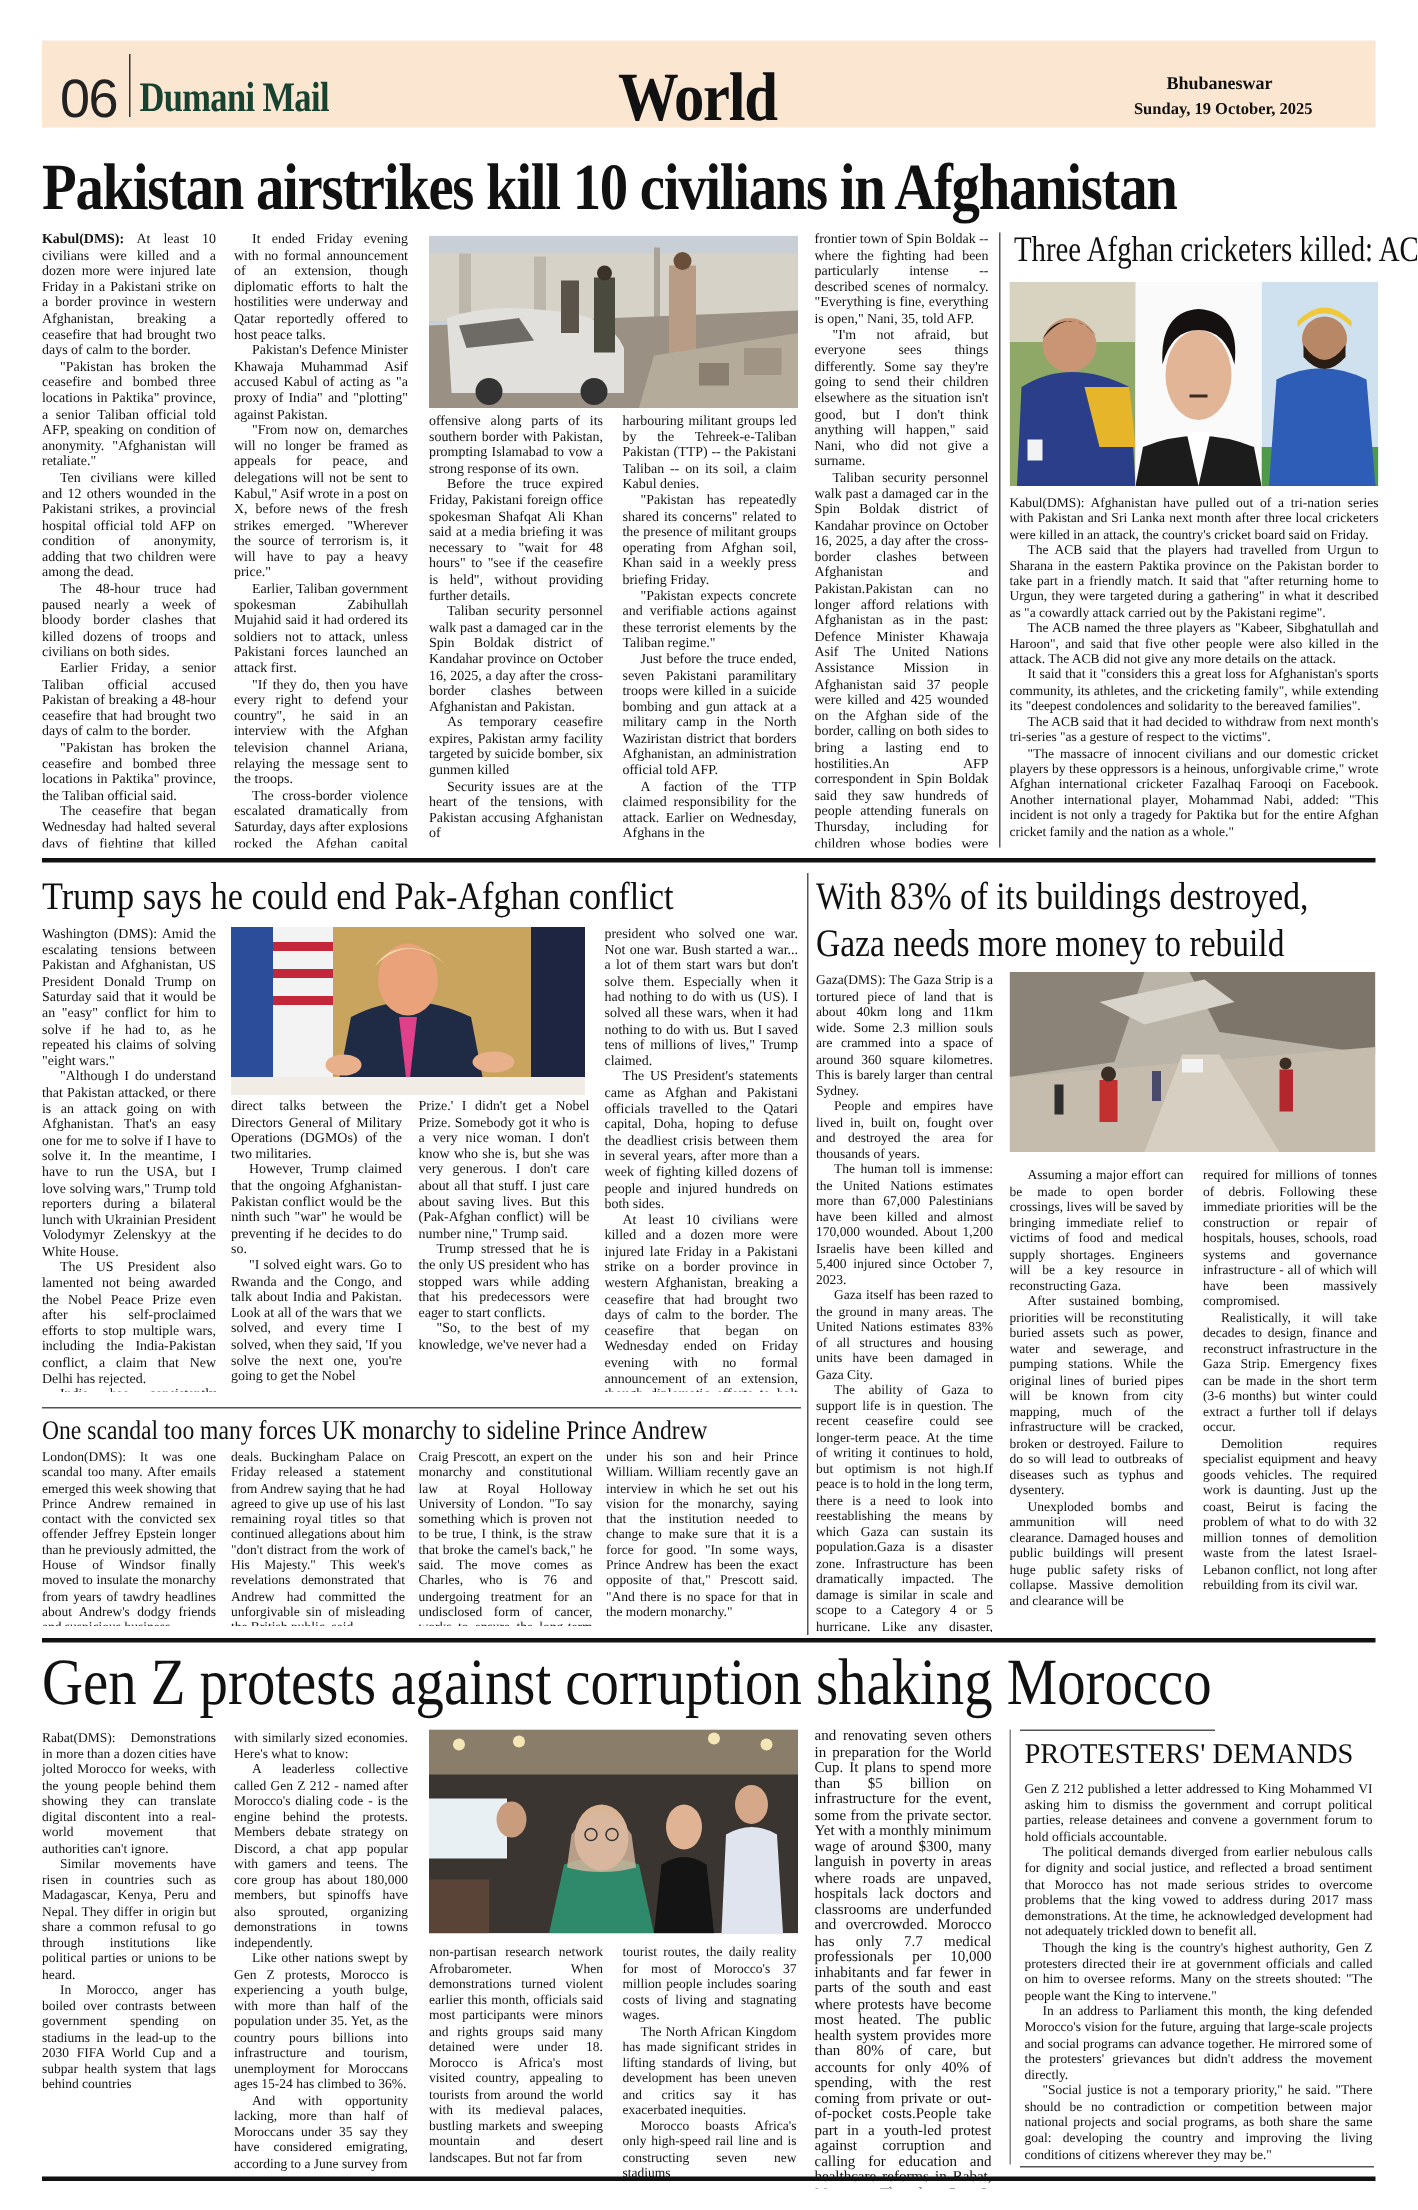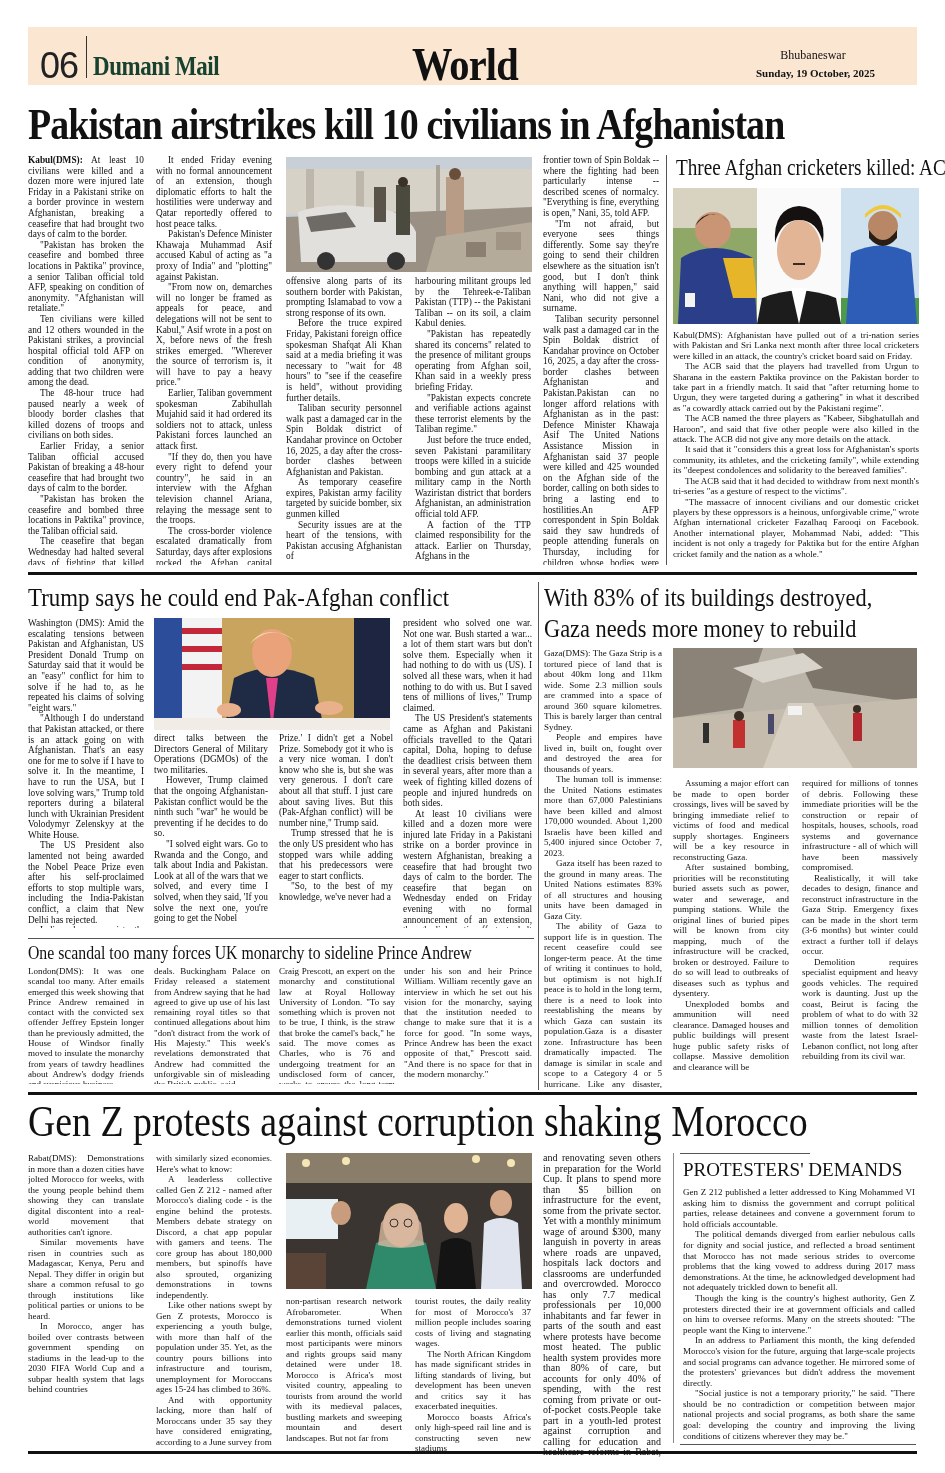--- a/index.html
+++ b/index.html
@@ -3,21 +3,21 @@
 <meta charset="utf-8">
 <style>
 *{box-sizing:border-box;margin:0;padding:0}
 body{width:945px;height:1473px;background:#fff;font-family:"Liberation Serif",serif;color:#111;position:relative;overflow:hidden}
 .abs{position:absolute}
 .masthead{left:28px;top:27px;width:889px;height:58px;background:#fbe6d2}
 .pageno{left:40px;top:45px;font-size:36px;font-weight:300;color:#222;font-family:Liberation Sans, sans-serif;letter-spacing:-1px}
 .mh-div{left:86px;top:36px;width:1px;height:42px;background:#333}
 .paper{left:93px;top:50px;font-size:28px;font-weight:bold;color:#17422f;letter-spacing:-0.5px;transform:scaleX(0.82);transform-origin:left}
 .section{left:412px;top:38px;font-size:46px;font-weight:bold;letter-spacing:-1px;transform:scaleX(0.88);transform-origin:left}
-.city{left:748px;top:48px;font-size:12px;font-weight:normal;width:130px;text-align:center}
+.city{left:748px;top:48px;font-size:12px;font-weight:bold;width:130px;text-align:center}
 .date{left:718px;top:67px;font-size:11px;font-weight:bold;width:195px;text-align:center}
 .h1{left:28px;top:100px;width:889px;font-size:44px;font-weight:bold;letter-spacing:-1px;white-space:nowrap;transform:scaleX(0.86);transform-origin:left;line-height:50px}
 .col{font-size:9.3px;line-height:10.6px;text-align:justify;hyphens:auto;overflow:hidden}
 .col p{text-indent:12px}
 .col p.first{text-indent:0}
 .dateline{font-weight:bold}
 .photo{overflow:hidden}
 .rule-thick{height:3px;background:#111}
 .rule-thin{height:1px;background:#555}
 .h2{font-weight:normal;white-space:nowrap;transform-origin:left;line-height:1}
@@ -81,21 +81,21 @@
     <p><span>Before the truce expired Friday, Pakistani foreign office spokesman Shafqat Ali Khan said at a media briefing it was necessary to "wait for 48 hours" to "see if the ceasefire is held", without providing further details.</span></p>
     <p><span>Taliban security personnel walk past a damaged car in the Spin Boldak district of Kandahar province on October 16, 2025, a day after the cross-border clashes between Afghanistan and Pakistan.</span></p>
     <p><span>As temporary ceasefire expires, Pakistan army facility targeted by suicide bomber, six gunmen killed</span></p>
     <p><span>Security issues are at the heart of the tensions, with Pakistan accusing Afghanistan of</span></p>
   </div>
 <div class="abs col" style="left:415px;top:276px;width:116px;height:290px">
     <p class="first"><span>harbouring militant groups led by the Tehreek-e-Taliban Pakistan (TTP) -- the Pakistani Taliban -- on its soil, a claim Kabul denies.</span></p>
     <p><span>"Pakistan has repeatedly shared its concerns" related to the presence of militant groups operating from Afghan soil, Khan said in a weekly press briefing Friday.</span></p>
     <p><span>"Pakistan expects concrete and verifiable actions against these terrorist elements by the Taliban regime."</span></p>
     <p><span>Just before the truce ended, seven Pakistani paramilitary troops were killed in a suicide bombing and gun attack at a military camp in the North Waziristan district that borders Afghanistan, an administration official told AFP.</span></p>
-    <p><span>A faction of the TTP claimed responsibility for the attack. Earlier on Thursday, Afghans in the</span></p>
+    <p><span>A faction of the TTP claimed responsibility for the attack. Earlier on Wednesday, Afghans in the</span></p>
   </div>
 <div class="abs col" style="left:543px;top:155px;width:116px;height:410px">
     <p class="first"><span>frontier town of Spin Boldak -- where the fighting had been particularly intense -- described scenes of normalcy. "Everything is fine, everything is open," Nani, 35, told AFP.</span></p>
     <p><span>"I'm not afraid, but everyone sees things differently. Some say they're going to send their children elsewhere as the situation isn't good, but I don't think anything will happen," said Nani, who did not give a surname.</span></p>
     <p><span>Taliban security personnel walk past a damaged car in the Spin Boldak district of Kandahar province on October 16, 2025, a day after the cross-border clashes between Afghanistan and Pakistan.Pakistan can no longer afford relations with Afghanistan as in the past: Defence Minister Khawaja Asif The United Nations Assistance Mission in Afghanistan said 37 people were killed and 425 wounded on the Afghan side of the border, calling on both sides to bring a lasting end to hostilities.An AFP correspondent in Spin Boldak said they saw hundreds of people attending funerals on Thursday, including for children whose bodies were wrapped in white shrouds.</span></p>
   </div>
 <div class="abs vline" style="left:666px;top:155px;height:410px"></div>
 
 <div class="abs h2" style="left:676px;top:155px;font-size:24px;transform:scaleX(0.8)">Three Afghan cricketers killed: ACB</div>
 <div class="abs photo" style="left:673px;top:188px;width:246px;height:136px;display:flex">

